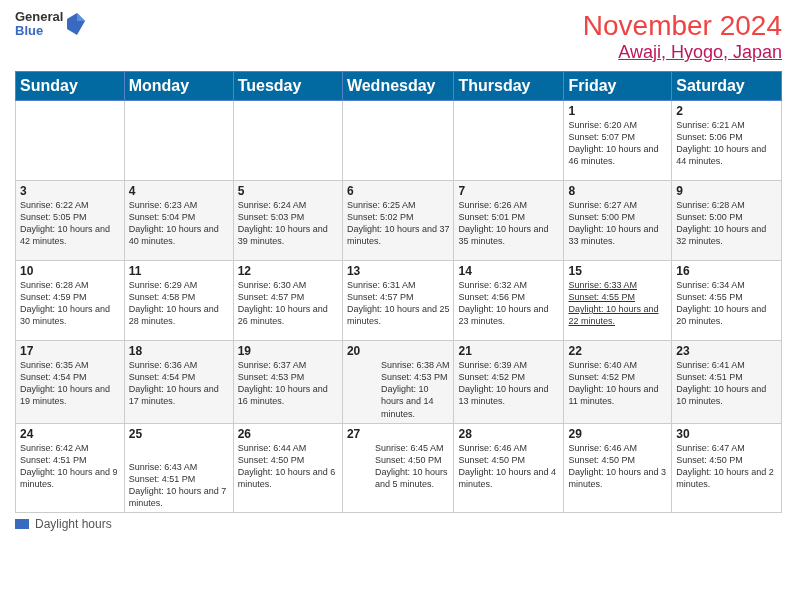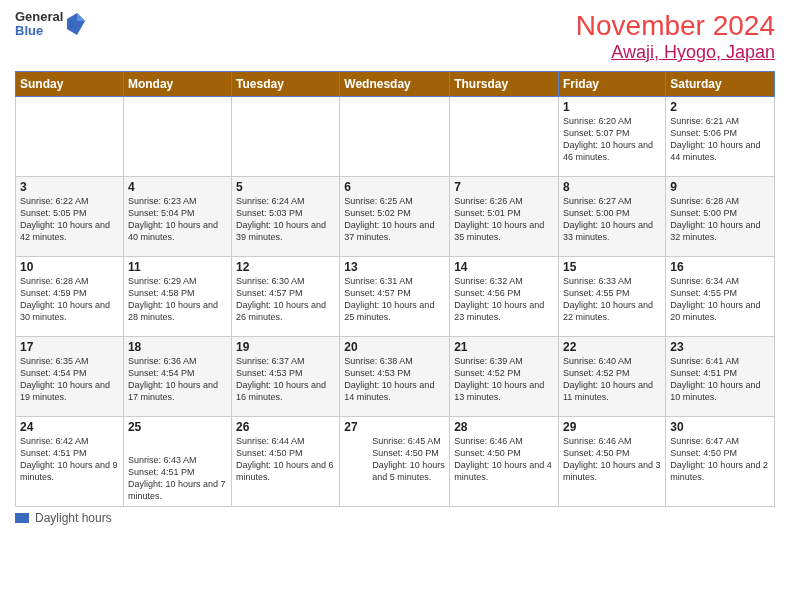--- a/index.html
+++ b/index.html
@@ -5,21 +5,21 @@
     * { margin: 0; padding: 0; box-sizing: border-box; }
     body {
       font-family: Arial, sans-serif;
       background: #fff;
       width: 792px;
       height: 612px;
       overflow: hidden;
     }
     .container {
       width: 792px;
-      padding: 10px 17px 5px 15px;
+      padding: 10px 10px 5px 15px;
     }
     .header {
       display: flex;
       align-items: flex-start;
       justify-content: space-between;
       margin-bottom: 8px;
     }
     .logo {
       display: flex;
       align-items: center;
@@ -50,23 +50,23 @@
     .location {
       font-size: 18px;
       color: #be185d;
       text-decoration: underline;
     }
     .calendar {
       width: 100%;
       border-collapse: collapse;
     }
     .calendar th {
-      background: #a16207;
+      background: #0369a1;
       color: #fff;
-      font-size: 12px;
+      font-size: 16px;
       font-weight: bold;
       padding: 5px 4px;
       text-align: left;
       border: 1px solid #5580cc;
     }
     .calendar td {
       vertical-align: top;
       border: 1px solid #ccc;
       padding: 3px 4px;
       font-size: 9.5px;
@@ -231,21 +231,21 @@
 Daylight: 10 hours and 25 minutes.</div>
           </td>
           <td>
             <span class="day-number">14</span>
             <div class="day-info" style="white-space: pre-line;">Sunrise: 6:32 AM
 Sunset: 4:56 PM
 Daylight: 10 hours and 23 minutes.</div>
           </td>
           <td>
             <span class="day-number">15</span>
-            <div class="day-info" style="white-space: pre-line;">Sunrise: 6:33 AM
+            <div class="day-info" style="white-space: pre-line; text-decoration: underline;">Sunrise: 6:33 AM
 Sunset: 4:55 PM
 Daylight: 10 hours and 22 minutes.</div>
           </td>
           <td>
             <span class="day-number">16</span>
             <div class="day-info" style="white-space: pre-line;">Sunrise: 6:34 AM
 Sunset: 4:55 PM
 Daylight: 10 hours and 20 minutes.</div>
           </td>
         </tr>
@@ -263,21 +263,21 @@
 Daylight: 10 hours and 17 minutes.</div>
           </td>
           <td>
             <span class="day-number">19</span>
             <div class="day-info" style="white-space: pre-line;">Sunrise: 6:37 AM
 Sunset: 4:53 PM
 Daylight: 10 hours and 16 minutes.</div>
           </td>
           <td>
             <span class="day-number">20</span>
-            <div class="day-info" style="white-space: pre-line;">Sunrise: 6:38 AM
+            <div class="day-info" style="white-space: pre-line; margin-left: 34px;">Sunrise: 6:38 AM
 Sunset: 4:53 PM
 Daylight: 10 hours and 14 minutes.</div>
           </td>
           <td>
             <span class="day-number">21</span>
             <div class="day-info" style="white-space: pre-line;">Sunrise: 6:39 AM
 Sunset: 4:52 PM
 Daylight: 10 hours and 13 minutes.</div>
           </td>
           <td>

